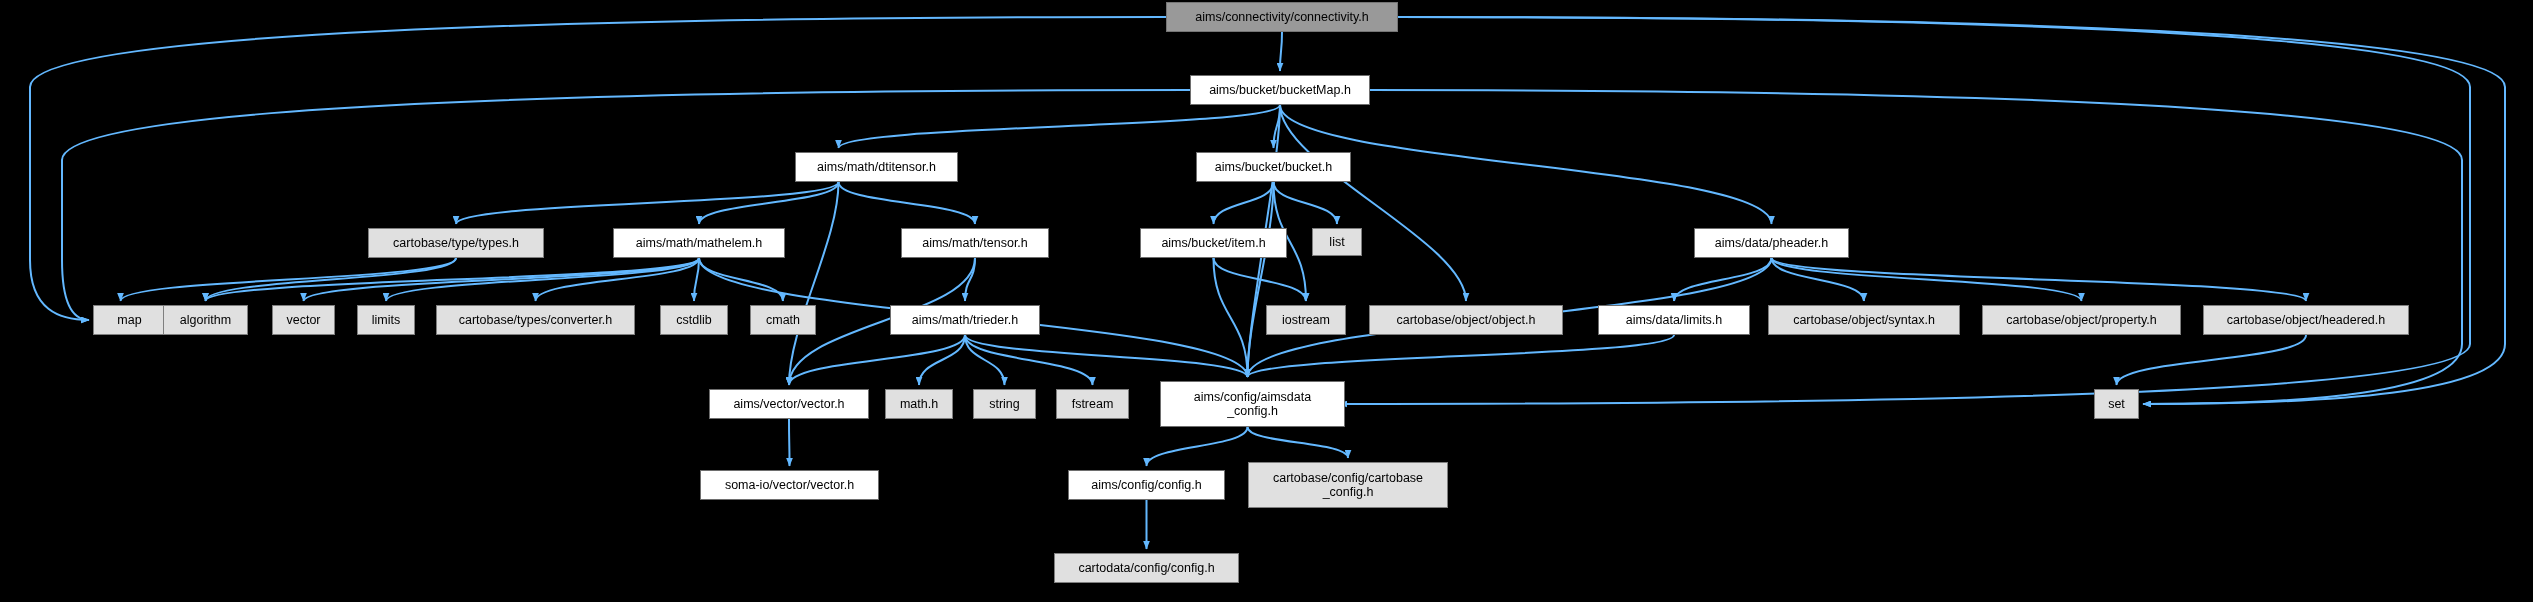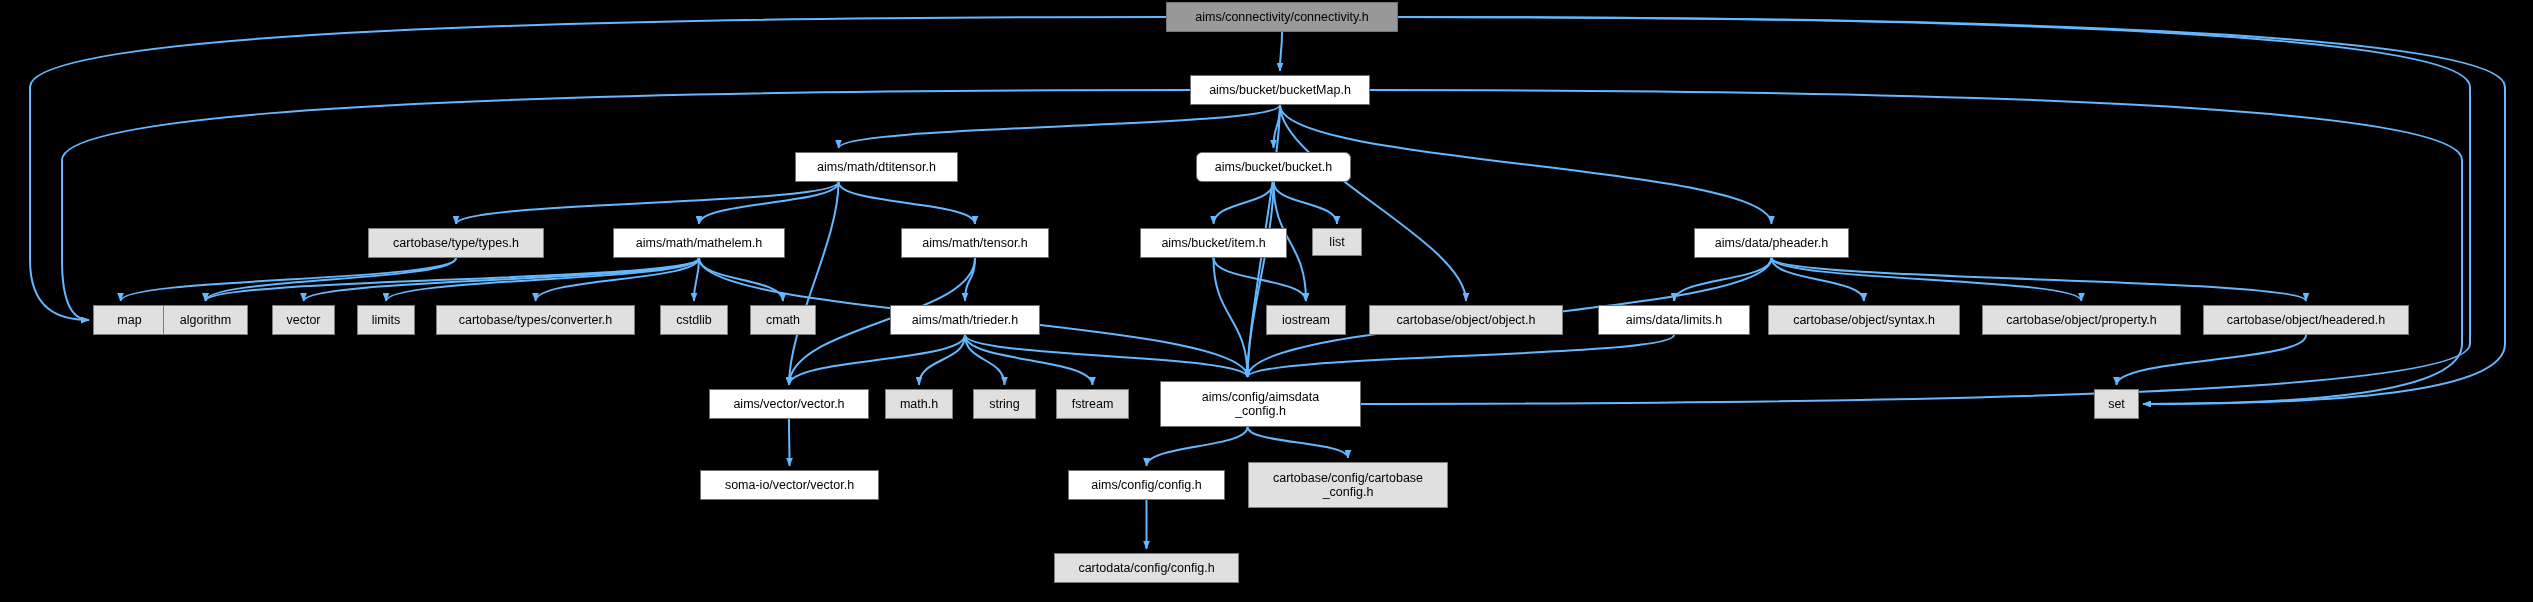--- a/index.html
+++ b/index.html
@@ -70,21 +70,21 @@
       <path d="M2306,335 C2306,362.5 2116.5,357.5 2116.5,385" fill="none" stroke="#63b8ff" stroke-width="2" marker-end="url(#ah)"></path>
       <path d="M789,419 C789,444.85 789.5,440.15 789.5,466" fill="none" stroke="#63b8ff" stroke-width="2" marker-end="url(#ah)"></path>
       <path d="M1247.5,427 C1247.5,448.45 1146.5,444.55 1146.5,466" fill="none" stroke="#63b8ff" stroke-width="2" marker-end="url(#ah)"></path>
       <path d="M1247.5,427 C1247.5,444.05 1348,440.95 1348,458" fill="none" stroke="#63b8ff" stroke-width="2" marker-end="url(#ah)"></path>
       <path d="M1146.5,500 C1146.5,526.95 1146.5,522.05 1146.5,549" fill="none" stroke="#63b8ff" stroke-width="2" marker-end="url(#ah)"></path>
     </svg>
   <div id="nodes">
       <div class="node root" style="left: 1166px; top: 2px; width: 232px; height: 30px; font-size: 12.5px;"><span class="lbl">aims/connectivity/connectivity.h</span></div>
       <div class="node white" style="left: 1190px; top: 75px; width: 180px; height: 30px; font-size: 12.5px;"><span class="lbl">aims/bucket/bucketMap.h</span></div>
       <div class="node white" style="left: 795px; top: 152px; width: 163px; height: 30px; font-size: 12.5px;"><span class="lbl">aims/math/dtitensor.h</span></div>
-      <div class="node white" style="left: 1196px; top: 152px; width: 155px; height: 30px; font-size: 12.5px; border-radius: 6px;"><span class="lbl">aims/bucket/bucket.h</span></div>
+      <div class="node white" style="left: 1196px; top: 152px; width: 155px; height: 30px; font-size: 12.5px;"><span class="lbl">aims/bucket/bucket.h</span></div>
       <div class="node gray" style="left: 368px; top: 228px; width: 176px; height: 30px; font-size: 12.5px;"><span class="lbl">cartobase/type/types.h</span></div>
       <div class="node white" style="left: 613px; top: 228px; width: 172px; height: 30px; font-size: 12.5px;"><span class="lbl">aims/math/mathelem.h</span></div>
       <div class="node white" style="left: 901px; top: 228px; width: 148px; height: 30px; font-size: 12.5px;"><span class="lbl">aims/math/tensor.h</span></div>
       <div class="node white" style="left: 1140px; top: 228px; width: 147px; height: 30px; font-size: 12.5px;"><span class="lbl">aims/bucket/item.h</span></div>
       <div class="node gray" style="left: 1312px; top: 228px; width: 50px; height: 28px; font-size: 12.5px;"><span class="lbl">list</span></div>
       <div class="node white" style="left: 1694px; top: 228px; width: 155px; height: 30px; font-size: 12.5px;"><span class="lbl">aims/data/pheader.h</span></div>
       <div class="node gray" style="left: 93px; top: 305px; width: 73px; height: 30px; font-size: 12.5px;"><span class="lbl">map</span></div>
       <div class="node gray" style="left: 163px; top: 305px; width: 85px; height: 30px; font-size: 12.5px;"><span class="lbl">algorithm</span></div>
       <div class="node gray" style="left: 272px; top: 305px; width: 63px; height: 30px; font-size: 12.5px;"><span class="lbl">vector</span></div>
       <div class="node gray" style="left: 357px; top: 305px; width: 58px; height: 30px; font-size: 12.5px;"><span class="lbl">limits</span></div>
@@ -95,21 +95,21 @@
       <div class="node gray" style="left: 1266px; top: 305px; width: 80px; height: 30px; font-size: 12.5px;"><span class="lbl">iostream</span></div>
       <div class="node gray" style="left: 1369px; top: 305px; width: 194px; height: 30px; font-size: 12.5px;"><span class="lbl">cartobase/object/object.h</span></div>
       <div class="node white" style="left: 1598px; top: 305px; width: 152px; height: 30px; font-size: 12.5px;"><span class="lbl">aims/data/limits.h</span></div>
       <div class="node gray" style="left: 1768px; top: 305px; width: 192px; height: 30px; font-size: 12.5px;"><span class="lbl">cartobase/object/syntax.h</span></div>
       <div class="node gray" style="left: 1982px; top: 305px; width: 199px; height: 30px; font-size: 12.5px;"><span class="lbl">cartobase/object/property.h</span></div>
       <div class="node gray" style="left: 2203px; top: 305px; width: 206px; height: 30px; font-size: 12.5px;"><span class="lbl">cartobase/object/headered.h</span></div>
       <div class="node white" style="left: 709px; top: 389px; width: 160px; height: 30px; font-size: 12.5px;"><span class="lbl">aims/vector/vector.h</span></div>
       <div class="node gray" style="left: 885px; top: 389px; width: 68px; height: 30px; font-size: 12.5px;"><span class="lbl">math.h</span></div>
       <div class="node gray" style="left: 973px; top: 389px; width: 63px; height: 30px; font-size: 12.5px;"><span class="lbl">string</span></div>
       <div class="node gray" style="left: 1056px; top: 389px; width: 73px; height: 30px; font-size: 12.5px;"><span class="lbl">fstream</span></div>
-      <div class="node white" style="left: 1160px; top: 381px; width: 201px; height: 46px; font-size: 12.5px;"><span class="lbl">aims/config/aimsdata
+      <div class="node white" style="left: 1160px; top: 381px; width: 185px; height: 46px; font-size: 12.5px;"><span class="lbl">aims/config/aimsdata
 _config.h</span></div>
       <div class="node gray" style="left: 2094px; top: 389px; width: 45px; height: 30px; font-size: 12.5px;"><span class="lbl">set</span></div>
       <div class="node white" style="left: 700px; top: 470px; width: 179px; height: 30px; font-size: 12.5px;"><span class="lbl">soma-io/vector/vector.h</span></div>
       <div class="node white" style="left: 1068px; top: 470px; width: 157px; height: 30px; font-size: 12.5px;"><span class="lbl">aims/config/config.h</span></div>
       <div class="node gray" style="left: 1248px; top: 462px; width: 200px; height: 46px; font-size: 12.5px;"><span class="lbl">cartobase/config/cartobase
 _config.h</span></div>
       <div class="node gray" style="left: 1054px; top: 553px; width: 185px; height: 30px; font-size: 12.5px;"><span class="lbl">cartodata/config/config.h</span></div>
     </div>
 </div>
 

